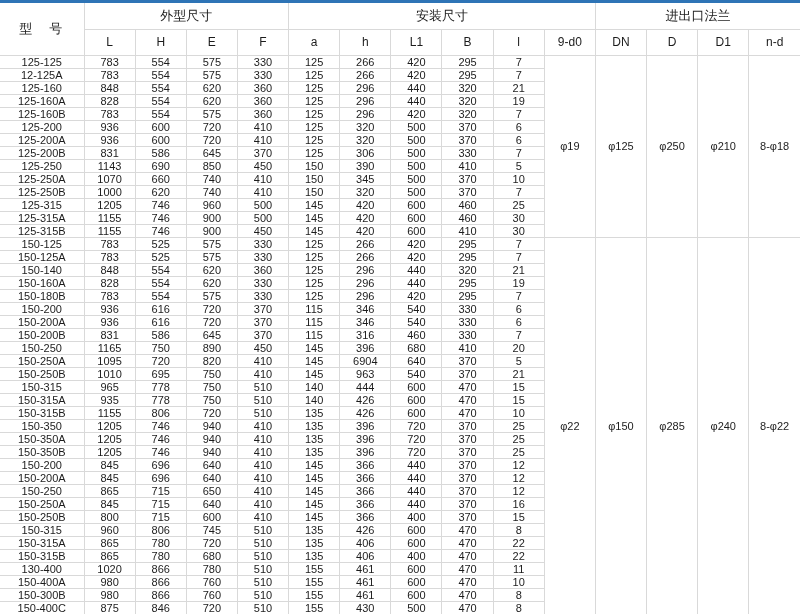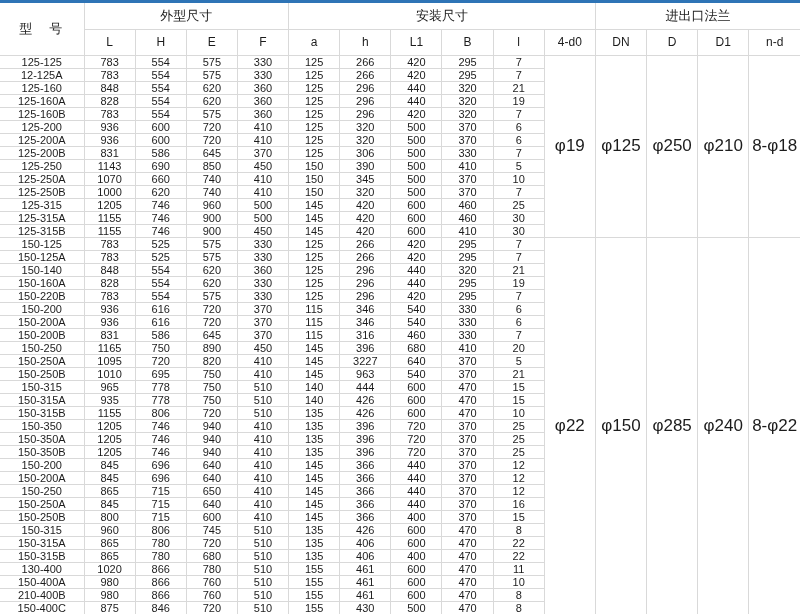--- a/index.html
+++ b/index.html
@@ -27,21 +27,21 @@
     overflow: hidden;
     font-weight: normal;
     color: #1c1c1c;
   }
   thead tr { height: 26px; }
   thead th { font-size: 13px; }
   thead tr.col-row th { font-size: 12px; }
   th.model-head { font-size: 13px; letter-spacing: 2px; font-family: Liberation Serif, serif; }
   tbody tr { height: 13px; }
   tbody td { font-size: 11px; line-height: 12px; }
-  td.flange-cell { font-size: 17px; }
+  td.flange-cell { font-size: 11px; }
 </style>
 </head>
 <body>
 
 <div class="page" style="border-top-color: rgb(46, 116, 182);">
   <table class="spec">
     <colgroup>
       <col style="width:84px">
       <col span="14">
     </colgroup>
@@ -55,21 +55,21 @@
       <tr class="col-row">
           <th>L</th>
           <th>H</th>
           <th>E</th>
           <th>F</th>
           <th>a</th>
           <th>h</th>
           <th>L1</th>
           <th>B</th>
           <th>l</th>
-          <th>4-d0</th>
+          <th>9-d0</th>
           <th>DN</th>
           <th>D</th>
           <th>D1</th>
           <th>n-d</th>
         </tr>
     </thead>
     <tbody>
         <tr>
           <td>125-125</td>
           <td>783</td>
@@ -290,21 +290,21 @@
           <td>554</td>
           <td>620</td>
           <td>330</td>
           <td>125</td>
           <td>296</td>
           <td>440</td>
           <td>295</td>
           <td>19</td>
         </tr>
         <tr>
-          <td>150-220B</td>
+          <td>150-180B</td>
           <td>783</td>
           <td>554</td>
           <td>575</td>
           <td>330</td>
           <td>125</td>
           <td>296</td>
           <td>420</td>
           <td>295</td>
           <td>7</td>
         </tr>
@@ -356,21 +356,21 @@
           <td>410</td>
           <td>20</td>
         </tr>
         <tr>
           <td>150-250A</td>
           <td>1095</td>
           <td>720</td>
           <td>820</td>
           <td>410</td>
           <td>145</td>
-          <td>3227</td>
+          <td>6904</td>
           <td>640</td>
           <td>370</td>
           <td>5</td>
         </tr>
         <tr>
           <td>150-250B</td>
           <td>1010</td>
           <td>695</td>
           <td>750</td>
           <td>410</td>
@@ -566,21 +566,21 @@
           <td>866</td>
           <td>760</td>
           <td>510</td>
           <td>155</td>
           <td>461</td>
           <td>600</td>
           <td>470</td>
           <td>10</td>
         </tr>
         <tr>
-          <td>210-400B</td>
+          <td>150-300B</td>
           <td>980</td>
           <td>866</td>
           <td>760</td>
           <td>510</td>
           <td>155</td>
           <td>461</td>
           <td>600</td>
           <td>470</td>
           <td>8</td>
         </tr>

